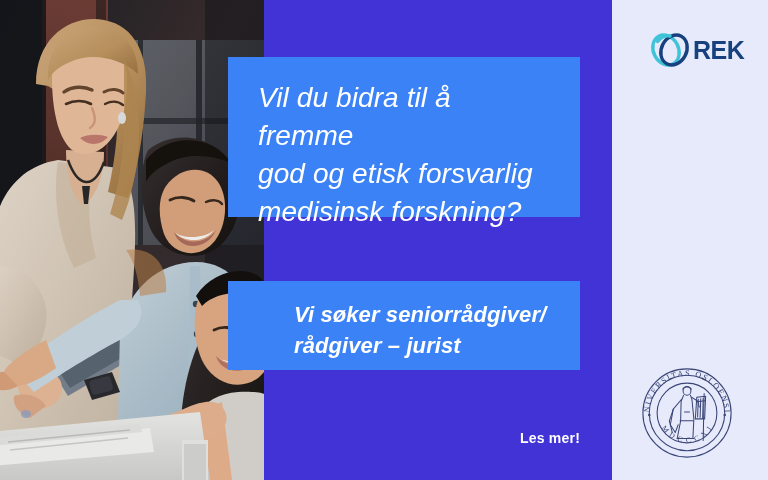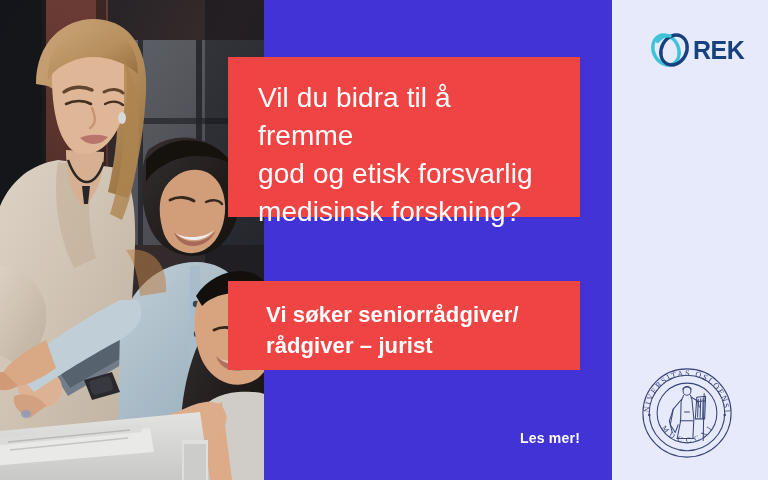--- a/index.html
+++ b/index.html
@@ -43,22 +43,23 @@
     position: absolute;
     left: 612px; top: 0;
     width: 156px;
     height: 480px;
     background: #E6EAFB;
   }
 
   
   .text-box {
     position: absolute;
-    background: #ef4444;
+    background: #3b82f6;
     box-sizing: border-box;
+    font-style: italic;
   }
   #headline-box {
     left: 228px; top: 57px;
     width: 352px; height: 160px;
     padding: 22px 28px 0 30px;
   }
   #headline-text {
     color: #ffffff;
     font-size: 28px;
     line-height: 38px;
@@ -71,20 +72,21 @@
     width: 352px; height: 89px;
     padding: 18px 24px 0 38px;
   }
   #job-text {
     color: #ffffff;
     font-size: 22px;
     line-height: 31px;
     font-weight: bold;
     letter-spacing: 0.1px;
     white-space: pre-line;
+    margin-left: 28px;
   }
 
   
   #cta {
     position: absolute;
     left: 440px; top: 430px;
     width: 140px;
     text-align: right;
     color: #ffffff;
     font-size: 14px;

